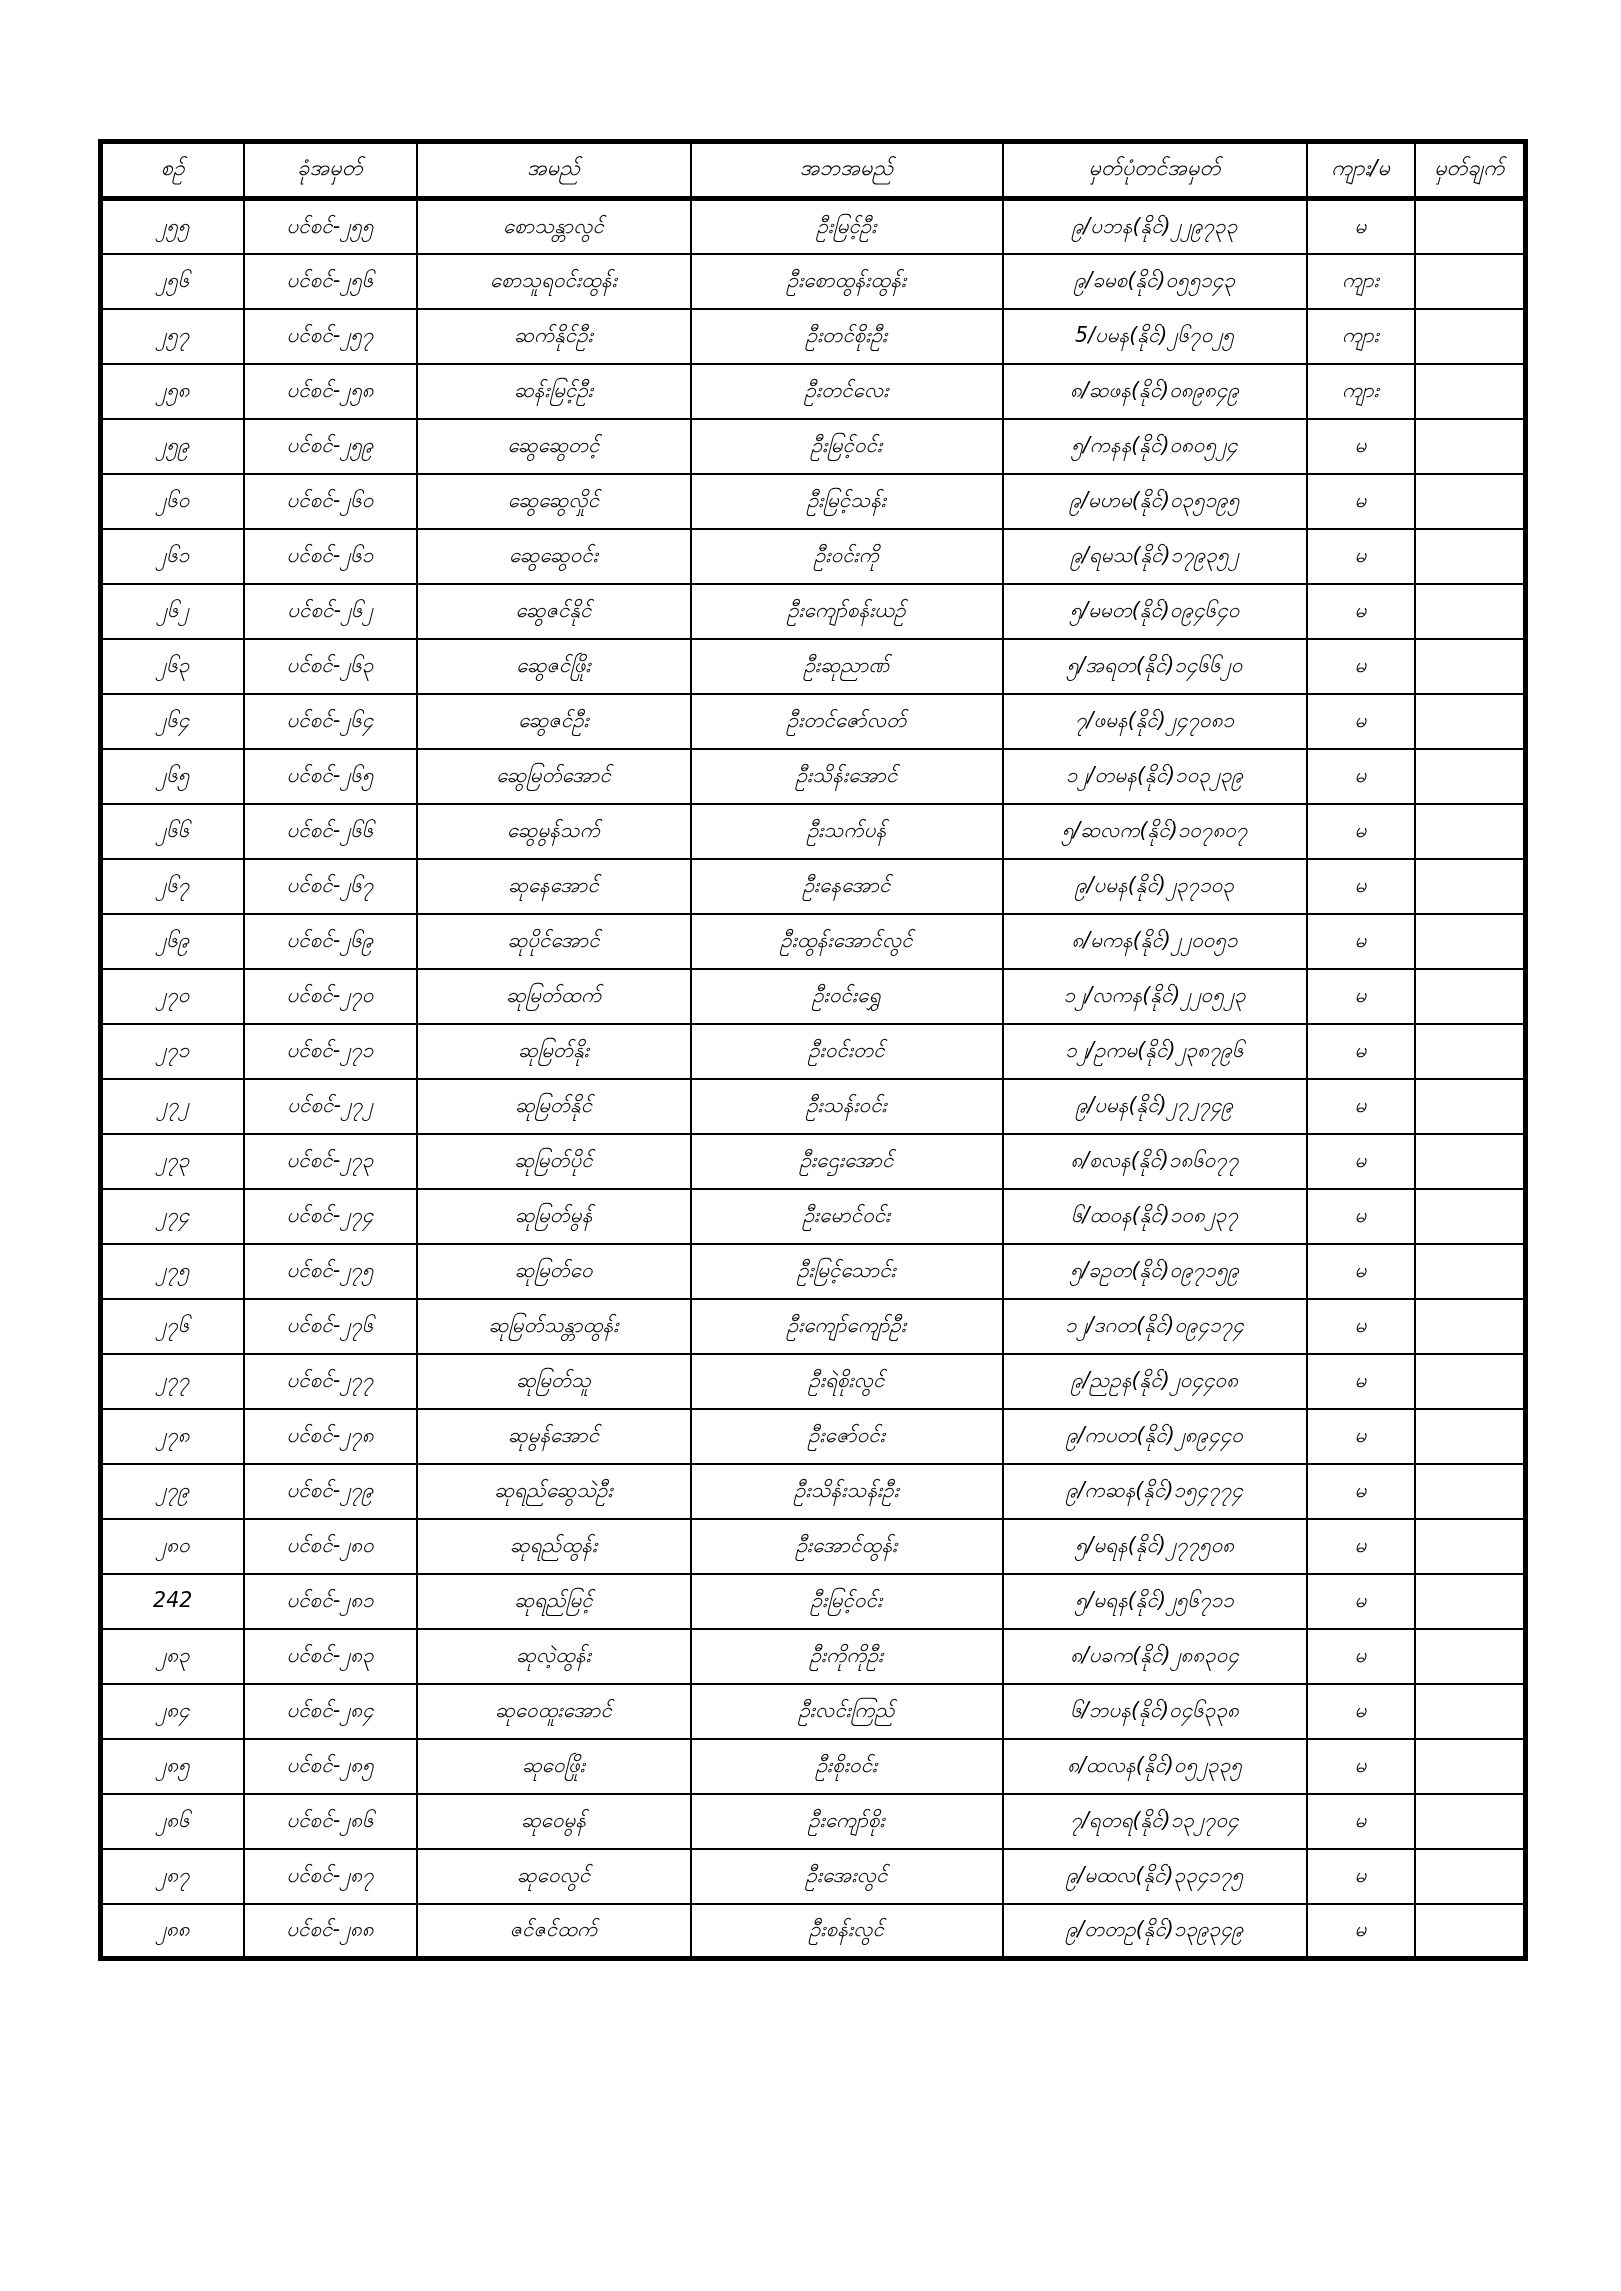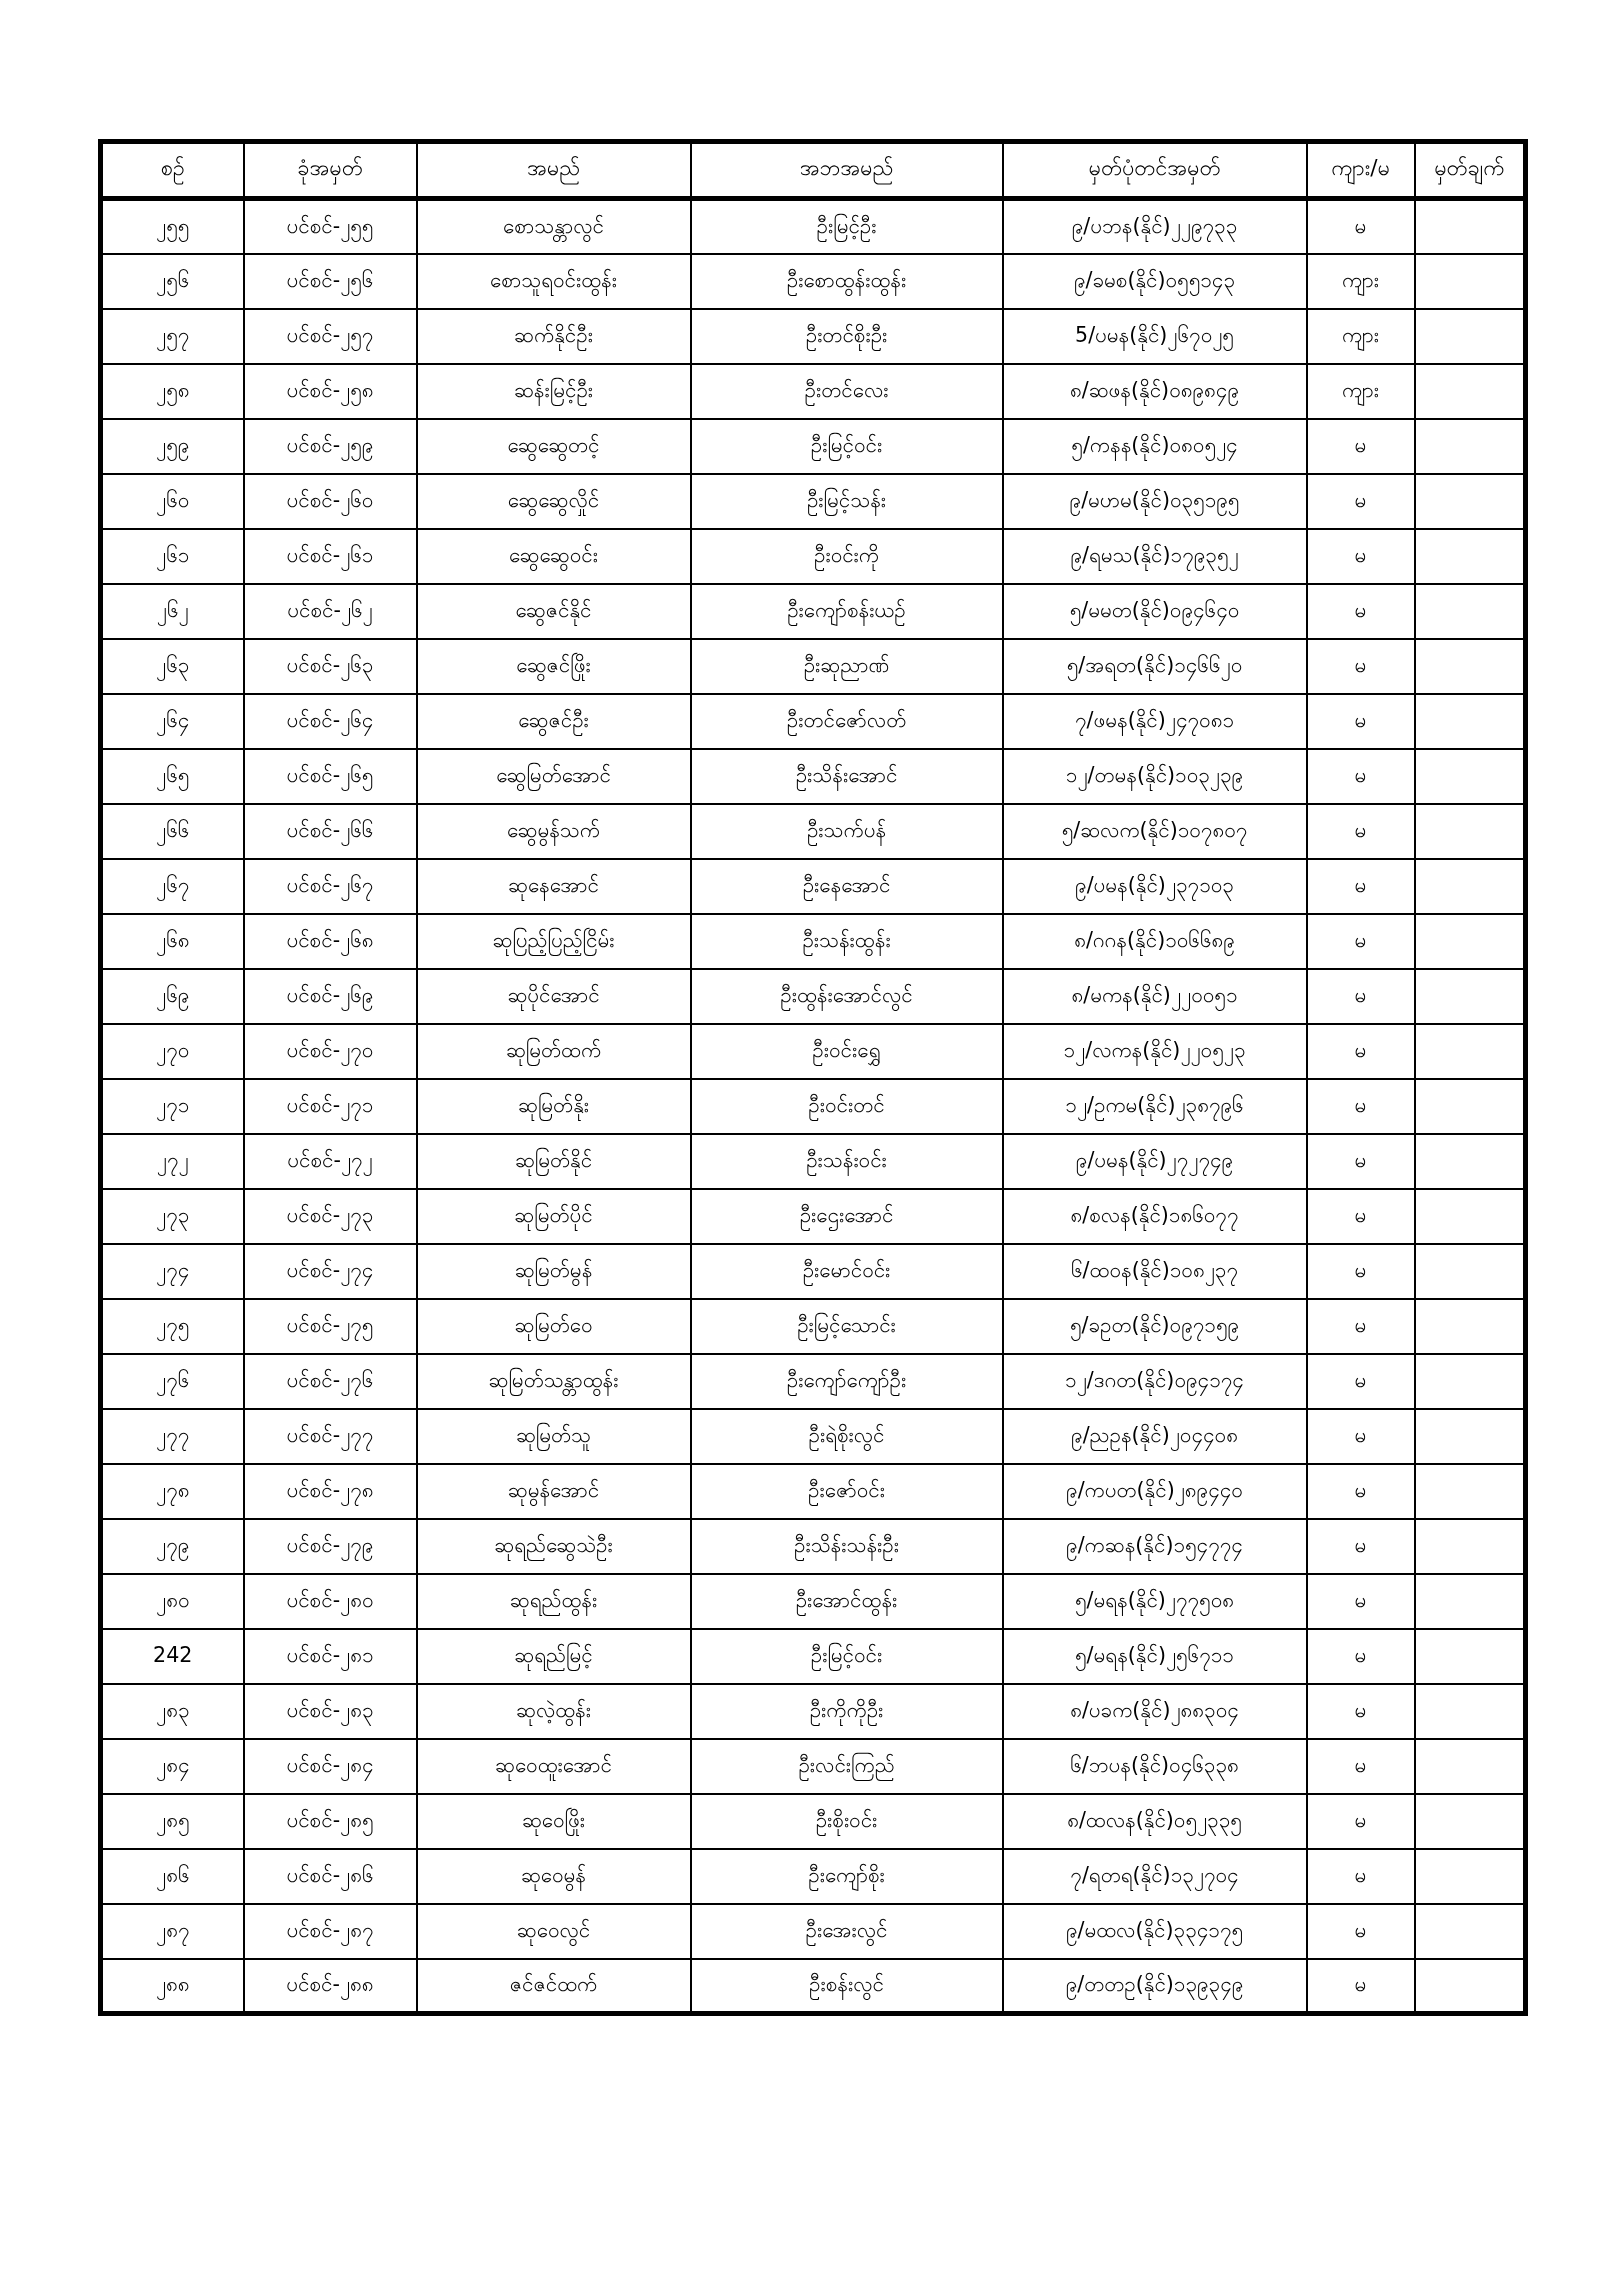--- a/index.html
+++ b/index.html
@@ -14,20 +14,21 @@
     font-family: "DejaVu Sans", "Liberation Sans", sans-serif;
     color: #000000;
   }
   .page {
     position: absolute;
     left: 0;
     top: 0;
     width: 1621px;
     height: 2184px;
     background: #ffffff;
+    font-style: italic;
   }
   table.register {
     position: absolute;
     left: 98px;
     top: 139px;
     width: 1424px;
     border-collapse: collapse;
     table-layout: fixed;
     background: #ffffff;
   }
@@ -203,29 +204,20 @@
         <tr>
           <td>၂၆၇</td>
           <td>ပင်စင်-၂၆၇</td>
           <td>ဆုနေအောင်</td>
           <td>ဦးနေအောင်</td>
           <td>၉/ပမန(နိုင်)၂၃၇၁၀၃</td>
           <td>မ</td>
           <td></td>
         </tr>
         <tr>
-          <td>၂၆၈</td>
-          <td>ပင်စင်-၂၆၈</td>
-          <td>ဆုပြည့်ပြည့်ငြိမ်း</td>
-          <td>ဦးသန်းထွန်း</td>
-          <td>၈/ဂဂန(နိုင်)၁၀၆၆၈၉</td>
-          <td>မ</td>
-          <td></td>
-        </tr>
-        <tr>
           <td>၂၆၉</td>
           <td>ပင်စင်-၂၆၉</td>
           <td>ဆုပိုင်အောင်</td>
           <td>ဦးထွန်းအောင်လွင်</td>
           <td>၈/မကန(နိုင်)၂၂၀၀၅၁</td>
           <td>မ</td>
           <td></td>
         </tr>
         <tr>
           <td>၂၇၀</td>

